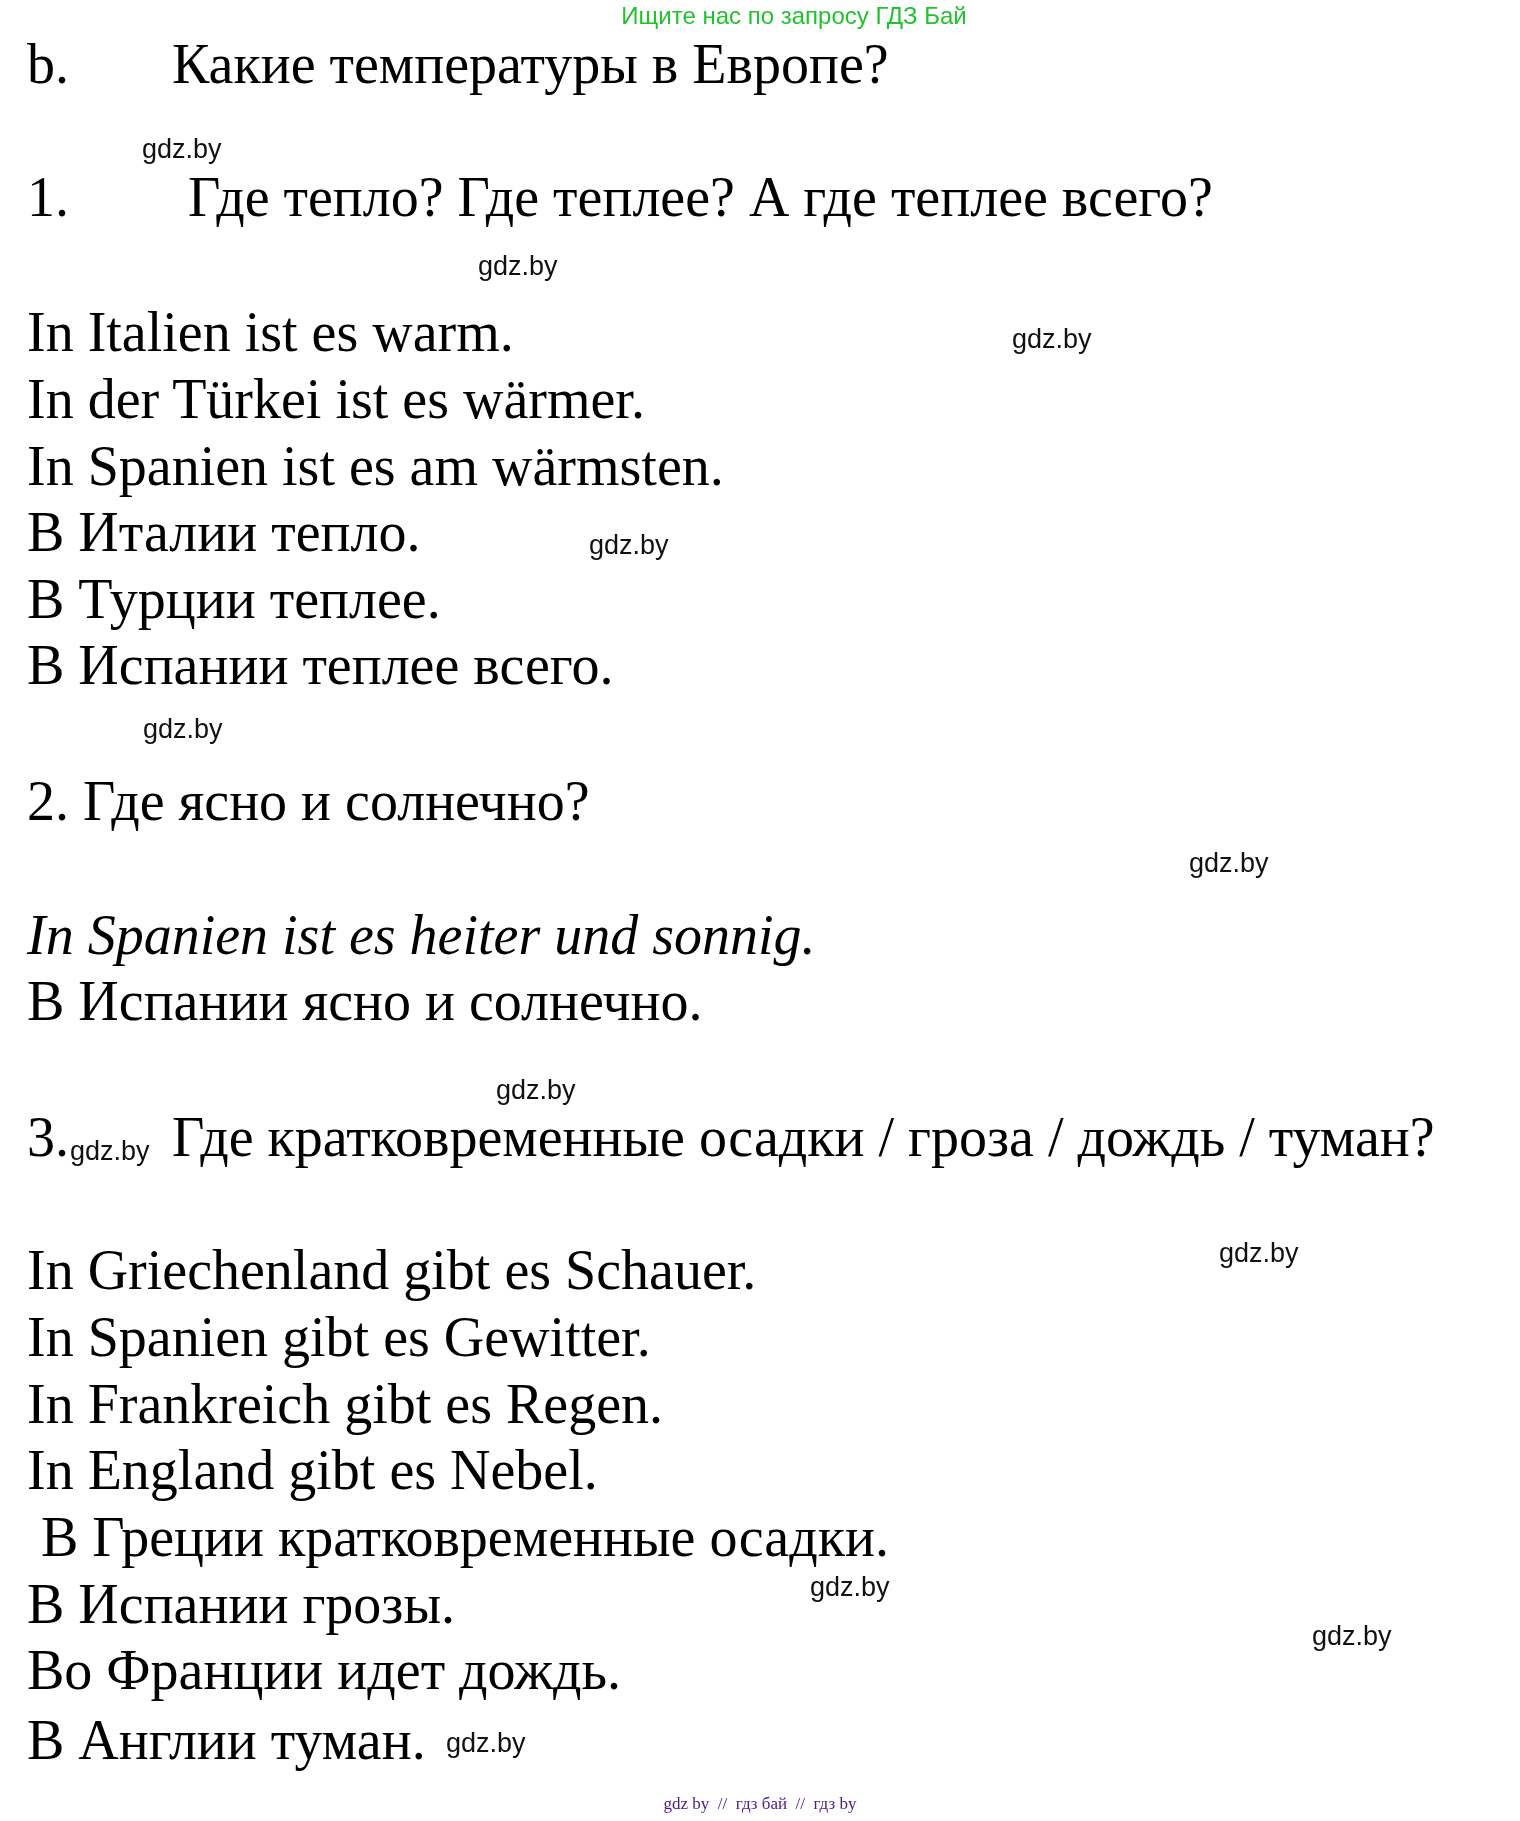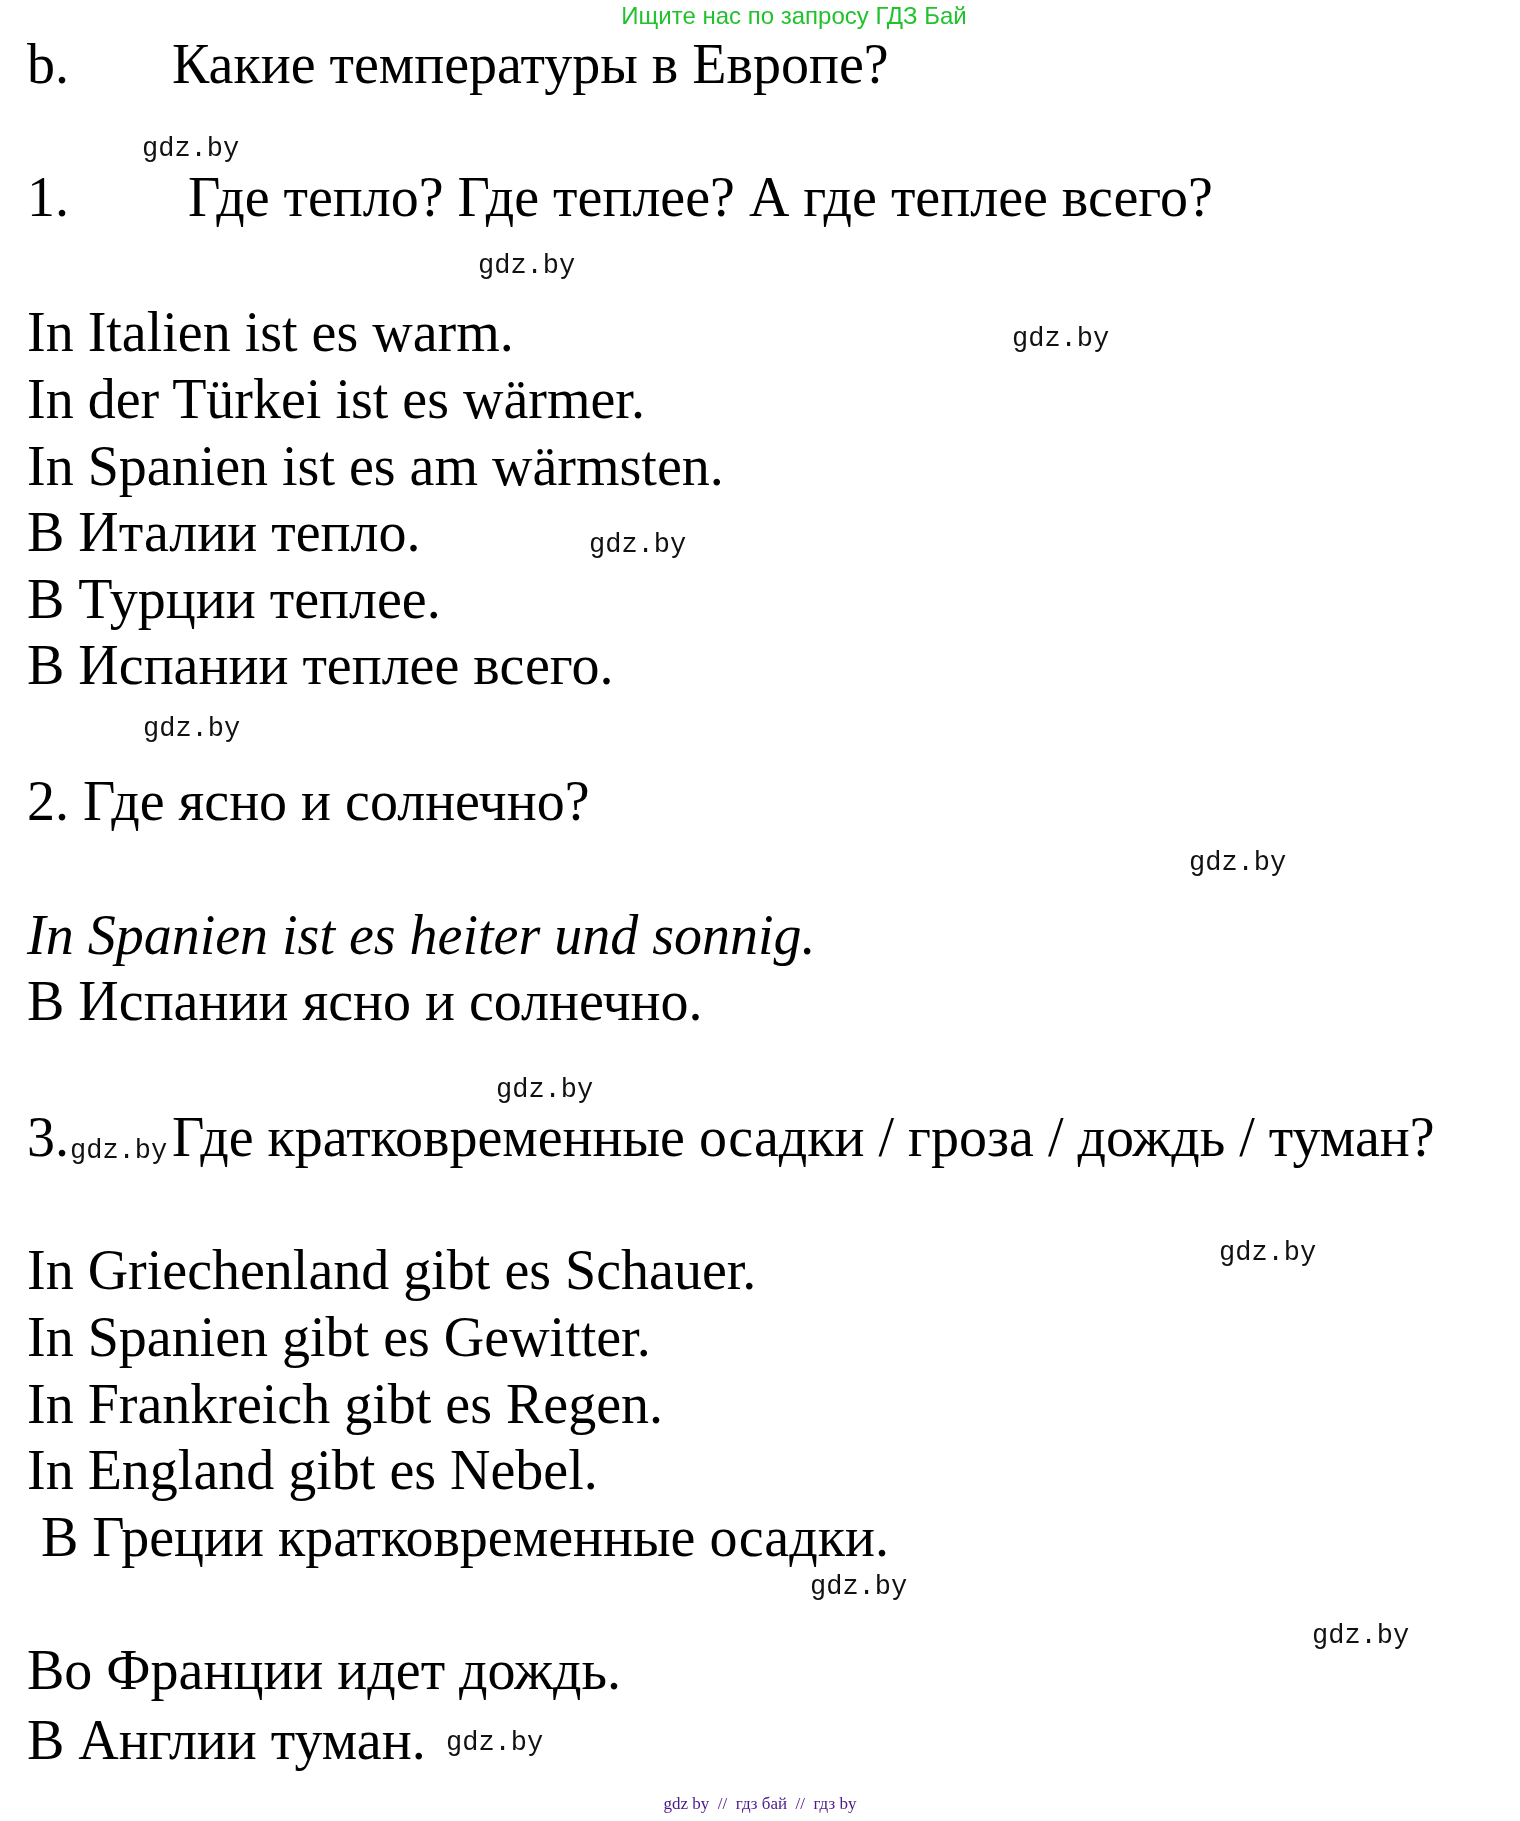--- a/index.html
+++ b/index.html
@@ -5,21 +5,21 @@
     html, body { margin: 0; padding: 0; background: #ffffff; }
     body { width: 1520px; height: 1821px; position: relative; overflow: hidden; }
     .page { position: absolute; left: 0; top: 0; width: 1520px; height: 1821px; background: #fff; }
     .ln {
       position: absolute; white-space: nowrap;
       font-family: "Liberation Serif", "DejaVu Serif", serif;
       font-size: 56px; line-height: 56px; color: #000;
     }
     .wm {
       position: absolute; white-space: nowrap;
-      font-family: Liberation Mono, monospace;
+      font-family: Liberation Sans, sans-serif;
       font-size: 27px; line-height: 27px; color: #111;
     }
     .header-banner {
       position: absolute; top: 2px; left: 0; width: 1520px; text-align: center;
       font-family: "Liberation Sans", "DejaVu Sans", sans-serif;
       font-size: 24px; line-height: 28px; color: #22c22e; margin-left: 34px;
     }
     .footer-banner {
       position: absolute; top: 1790px; left: 0; width: 1520px; text-align: center;
       font-family: Liberation Serif, serif;
@@ -68,20 +68,21 @@
   <div class="ln" style="left:172px; top:1109px;">Где кратковременные осадки / гроза / дождь / туман?</div>
 
   <div class="wm" style="left:1219px; top:1240px;">gdz.by</div>
 
   <div class="ln" style="left:27px; top:1242px;">In Griechenland gibt es Schauer.</div>
   <div class="ln" style="left:27px; top:1309px;">In Spanien gibt es Gewitter.</div>
   <div class="ln" style="left:27px; top:1376px;">In Frankreich gibt es Regen.</div>
   <div class="ln" style="left:27px; top:1442px;">In England gibt es Nebel.</div>
   <div class="ln" style="left:27px; top:1509px; white-space:pre;"> В Греции кратковременные осадки.</div>
   <div class="wm" style="left:810px; top:1574px;">gdz.by</div>
+  <div class="ln" style="left:27px; top:1576px;">В Испании грозы.</div>
   <div class="wm" style="left:1312px; top:1623px;">gdz.by</div>
   <div class="ln" style="left:27px; top:1642px;">Во Франции идет дождь.</div>
   <div class="ln" style="left:27px; top:1712px;">В Англии туман.</div>
   <div class="wm" style="left:446px; top:1730px;">gdz.by</div>
 
   <div class="footer-banner"><span style="white-space:pre;">gdz by  //  гдз бай  //  гдз by</span></div>
 
 </div>
 
 </body></html>

